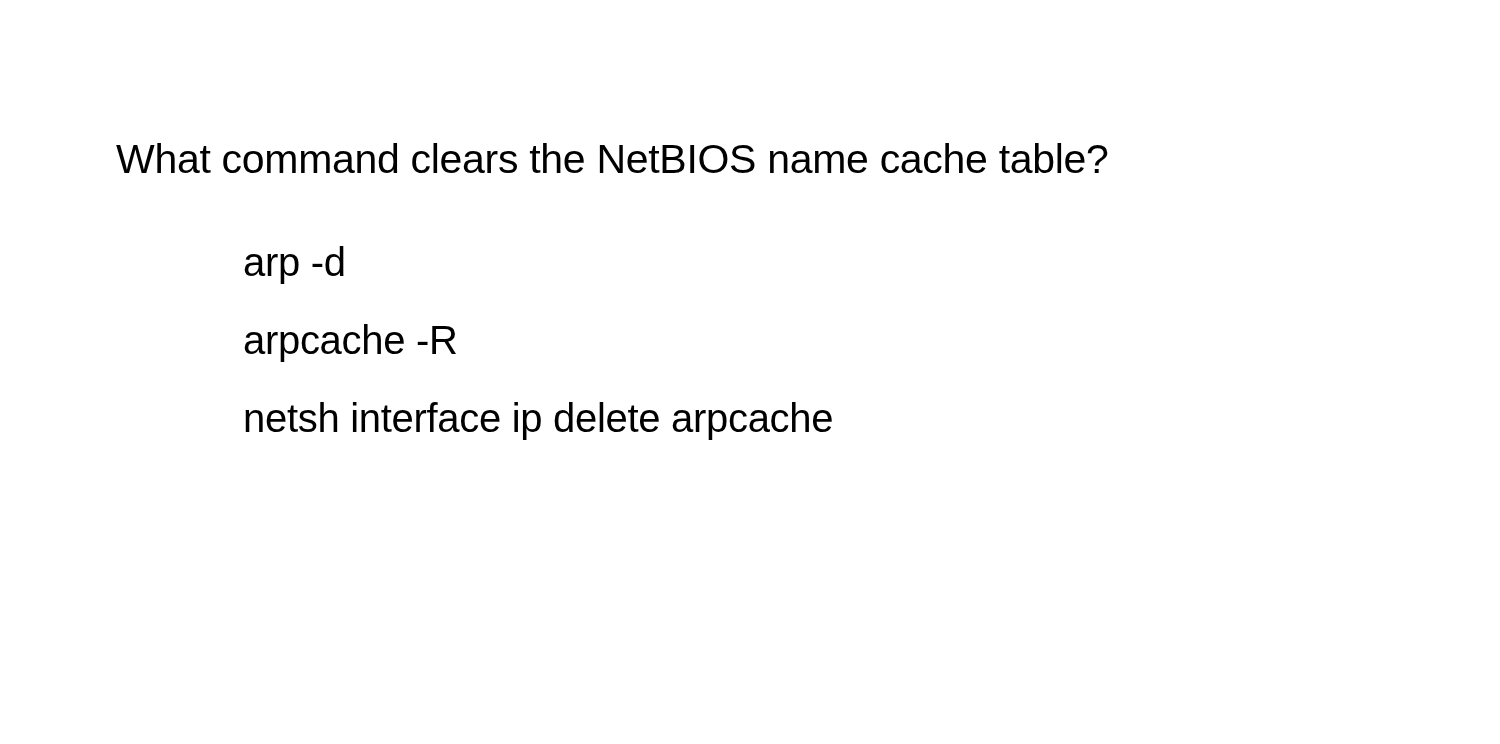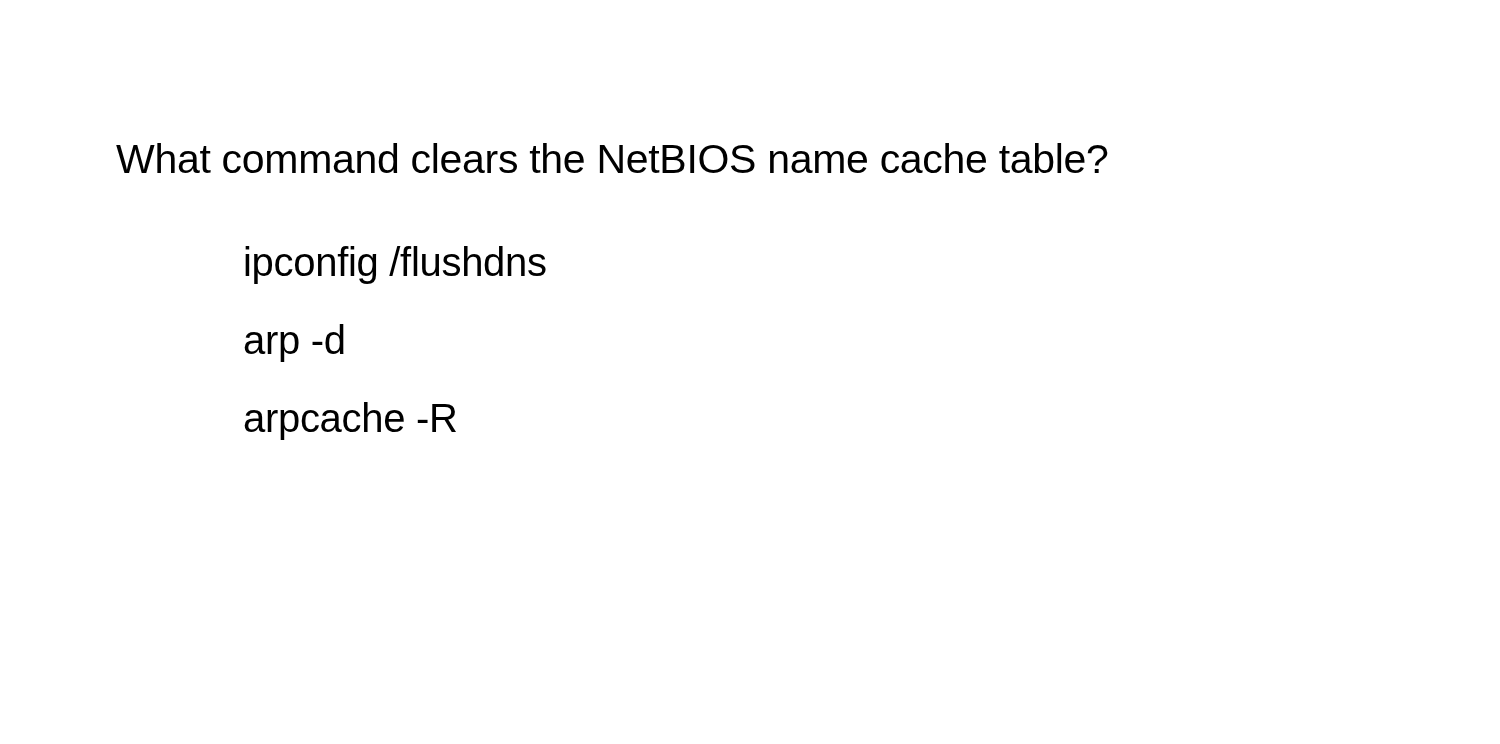--- a/index.html
+++ b/index.html
@@ -31,16 +31,16 @@
       font-weight: 400;
       letter-spacing: -0.3px;
     }
   </style>
 </head>
 <body>
 
 <div class="question">What command clears the NetBIOS name cache table?</div>
 
 <div class="options">
-  <div class="option">ipconfig /flushdns</div>
   <div class="option">arp -d</div>
   <div class="option">arpcache -R</div>
+  <div class="option">netsh interface ip delete arpcache</div>
 </div>
 
 </body></html>

